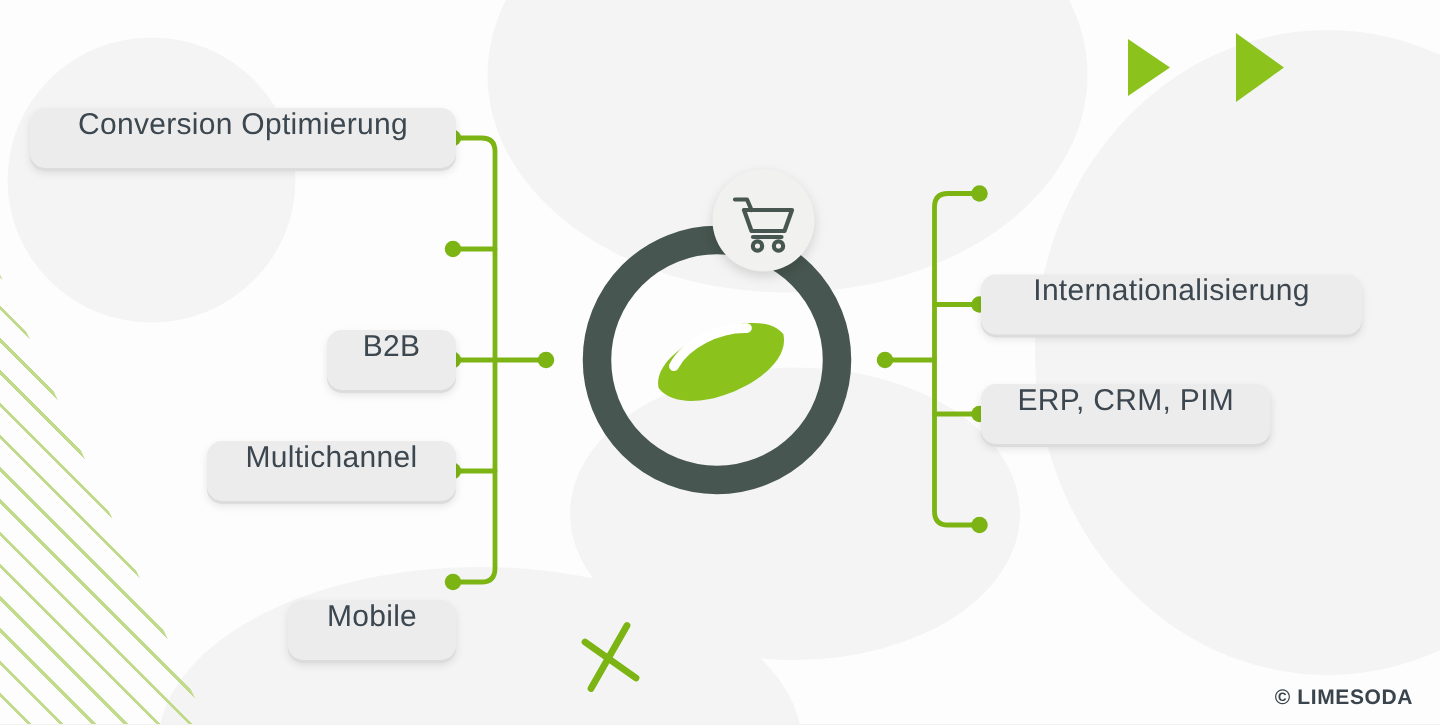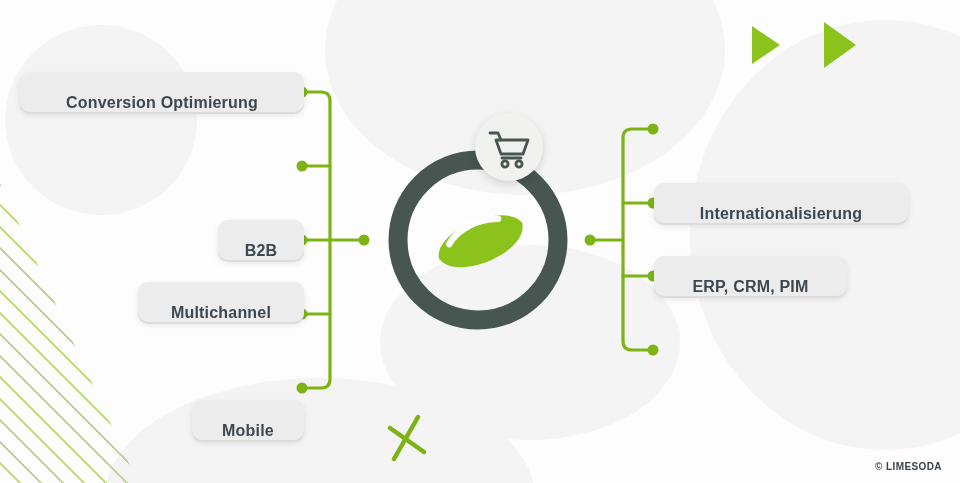--- a/index.html
+++ b/index.html
@@ -21,30 +21,30 @@
   .dot{fill:var(--accent-green);}
   .ring{stroke:var(--ring-slate);stroke-width:19;fill:none;}
   .badge{fill:#f1f1f0;filter:drop-shadow(0 3px 4px rgba(0,0,0,.14));}
   .cart-stroke{stroke:var(--ring-slate);stroke-width:2.8;fill:none;stroke-linecap:round;stroke-linejoin:round;}
   .lime-body{fill:var(--lime-green);}
   .lime-shine{stroke:#ffffff;stroke-width:6.5;fill:none;stroke-linecap:round;}
   .triangle{fill:var(--lime-green);}
   .cross-stroke{stroke:var(--accent-green);stroke-width:4.5;stroke-linecap:round;}
   
   .pill{
-    position:absolute;display:flex;align-items:flex-end;justify-content:center;
+    position:absolute;display:flex;align-items:flex-start;justify-content:center;
     background:var(--label-bg);border-radius:10px;
     box-shadow:0 2px 0 #dcdcdc,0 3px 6px rgba(0,0,0,.10);
-    color:var(--label-text);font-size:16px;font-weight:700;white-space:nowrap;
+    color:var(--label-text);font-size:20px;font-weight:400;white-space:nowrap;
     letter-spacing:.2px;
   }
   
   #copyright{
     position:absolute;right:18px;bottom:11px;
-    color:#3a444c;font-size:10px;font-weight:700;letter-spacing:.4px;
+    color:#3a444c;font-size:14px;font-weight:700;letter-spacing:.4px;
   }
 </style>
 </head>
 <body>
 
 <div id="stage" style="--accent-green: #7cb414; --lime-green: #8cc21c; --ring-slate: #475650; --label-bg: #ececec; --label-text: #3c4750; --stripe-green: #c2da8c; --blob-gray: #f4f4f5;">
 
   <div class="blob" style="left:5px;top:25px;width:192px;height:190px;"></div>
   <div class="blob" style="left:325px;top:-95px;width:400px;height:290px;"></div>
   <div class="blob" style="left:690px;top:20px;width:390px;height:430px;"></div>
@@ -106,21 +106,21 @@
       <line class="cross-stroke" x1="390" y1="428" x2="424" y2="452"></line>
     </g>
   </svg>
 
   <div class="pill" style="left:20px;top:72px;width:284px;height:40px;">
       <span>Conversion Optimierung</span>
     </div>
   <div class="pill" style="left:218px;top:220px;width:86px;height:40px;">
       <span>B2B</span>
     </div>
-  <div class="pill" style="left:138px;top:282px;width:166px;height:40px;">
+  <div class="pill" style="left:138px;top:294px;width:166px;height:40px;">
       <span>Multichannel</span>
     </div>
   <div class="pill" style="left:192px;top:368px;width:112px;height:40px;margin-top:32px;">
       <span>Mobile</span>
     </div>
 
   <div class="pill" style="left:654px;top:256px;width:193px;height:40px;">
       <span>ERP, CRM, PIM</span>
     </div>
   <div class="pill" style="left:654px;top:183px;width:254px;height:40px;">

